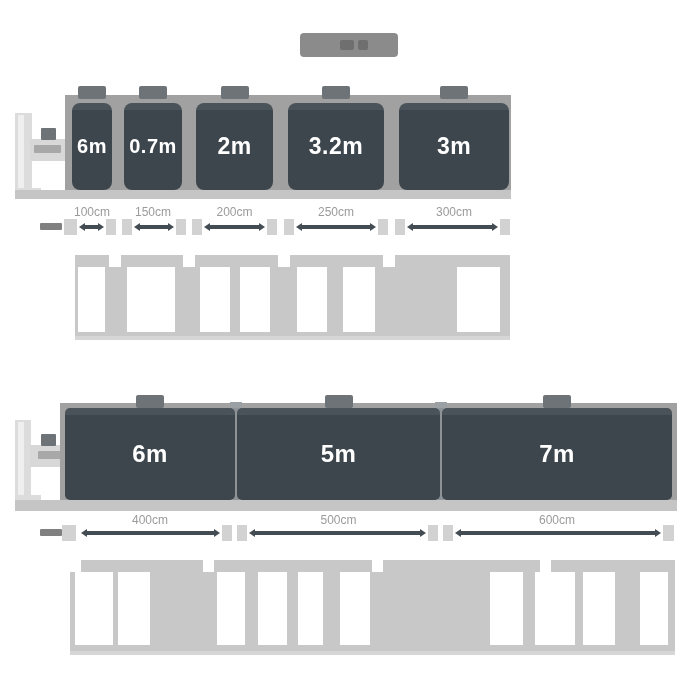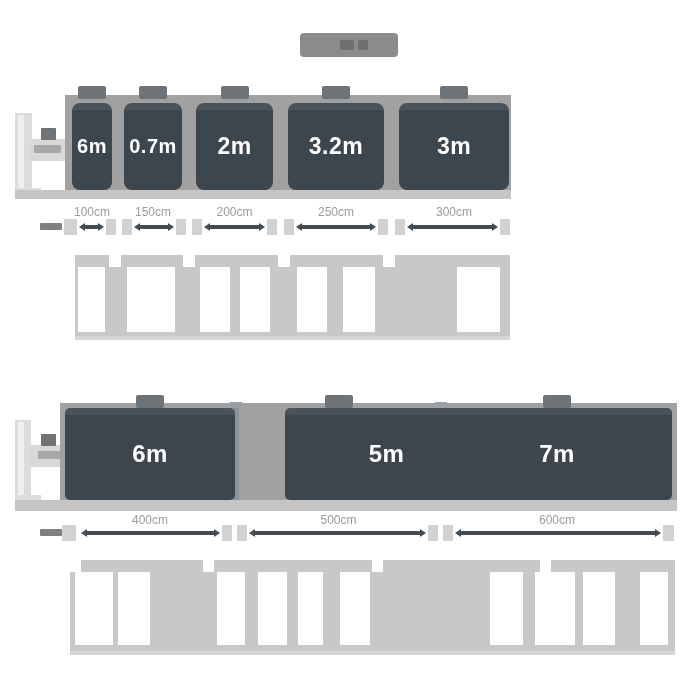--- a/index.html
+++ b/index.html
@@ -116,21 +116,21 @@
       <div class="gauge-label" style="left: 38px; top: 451px; width: 26px; height: 8px;"></div>
       <div class="backing" style="left: 60px; top: 403px; width: 617px; height: 97px;"></div>
       <div class="junction-cap" style="left: 230px; top: 402px; width: 12px; height: 7px;"></div>
       <div class="junction" style="left: 233px; top: 408px; width: 6px; height: 92px;"></div>
       <div class="junction-cap" style="left: 435px; top: 402px; width: 12px; height: 7px;"></div>
       <div class="junction" style="left: 438px; top: 408px; width: 6px; height: 92px;"></div>
       <div class="tab" style="left: 136px; top: 395px; width: 28px; height: 13px;"></div>
       <div class="panel" style="left: 65px; top: 408px; width: 170px; height: 92px; font-size: 24px; border-radius: 5px;">6m</div>
       <div class="sublabel" style="left: 150px; top: 513px;">400cm</div>
       <div class="tab" style="left: 324.5px; top: 395px; width: 28px; height: 13px;"></div>
-      <div class="panel" style="left: 237px; top: 408px; width: 203px; height: 92px; font-size: 24px; border-radius: 5px; margin-left: 48px;">5m</div>
+      <div class="panel" style="left: 237px; top: 408px; width: 203px; height: 92px; font-size: 24px; border-radius: 5px;">5m</div>
       <div class="sublabel" style="left: 338.5px; top: 513px;">500cm</div>
       <div class="tab" style="left: 543px; top: 395px; width: 28px; height: 13px;"></div>
       <div class="panel" style="left: 442px; top: 408px; width: 230px; height: 92px; font-size: 24px; border-radius: 5px;">7m</div>
       <div class="sublabel" style="left: 557px; top: 513px;">600cm</div>
       <div class="rail" style="left: 15px; top: 500px; width: 662px; height: 11px;"></div>
       <div class="smudge" style="left: 40px; top: 529px; width: 22px; height: 7px;"></div>
       <div class="post" style="left: 62px; top: 525px; width: 14px; height: 16px;"></div>
       <div class="post" style="left: 222px; top: 525px; width: 10px; height: 16px;"></div>
       <div class="post" style="left: 237px; top: 525px; width: 10px; height: 16px;"></div>
       <div class="post" style="left: 428px; top: 525px; width: 10px; height: 16px;"></div>

